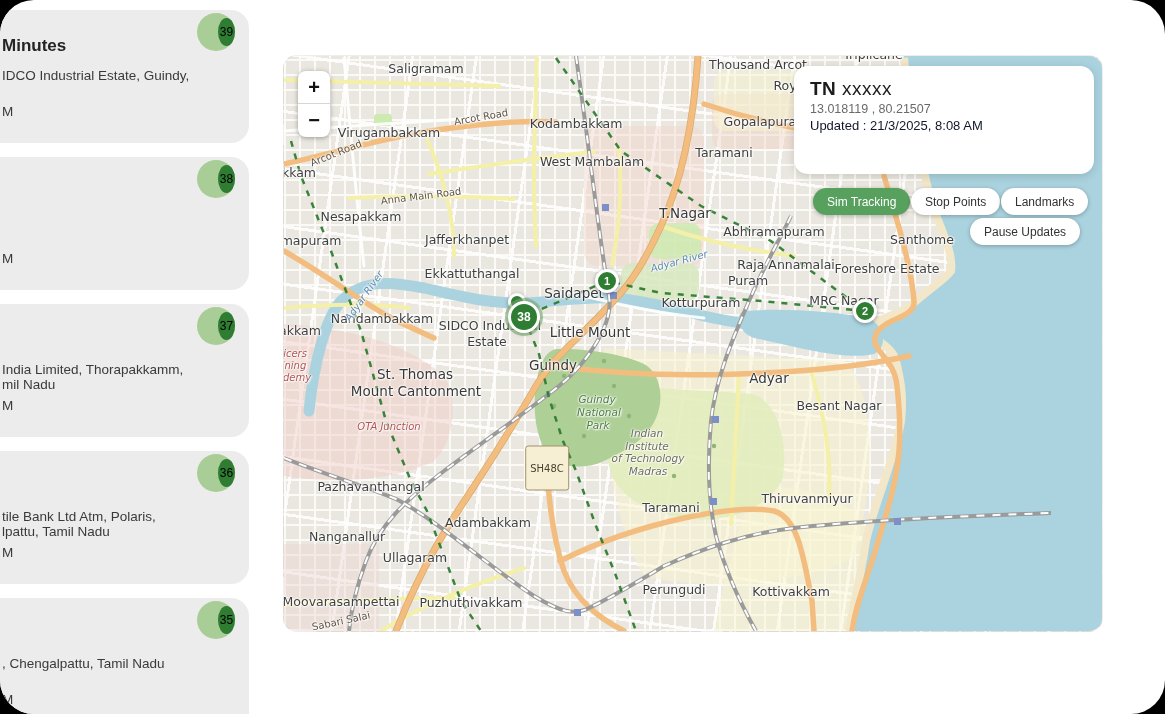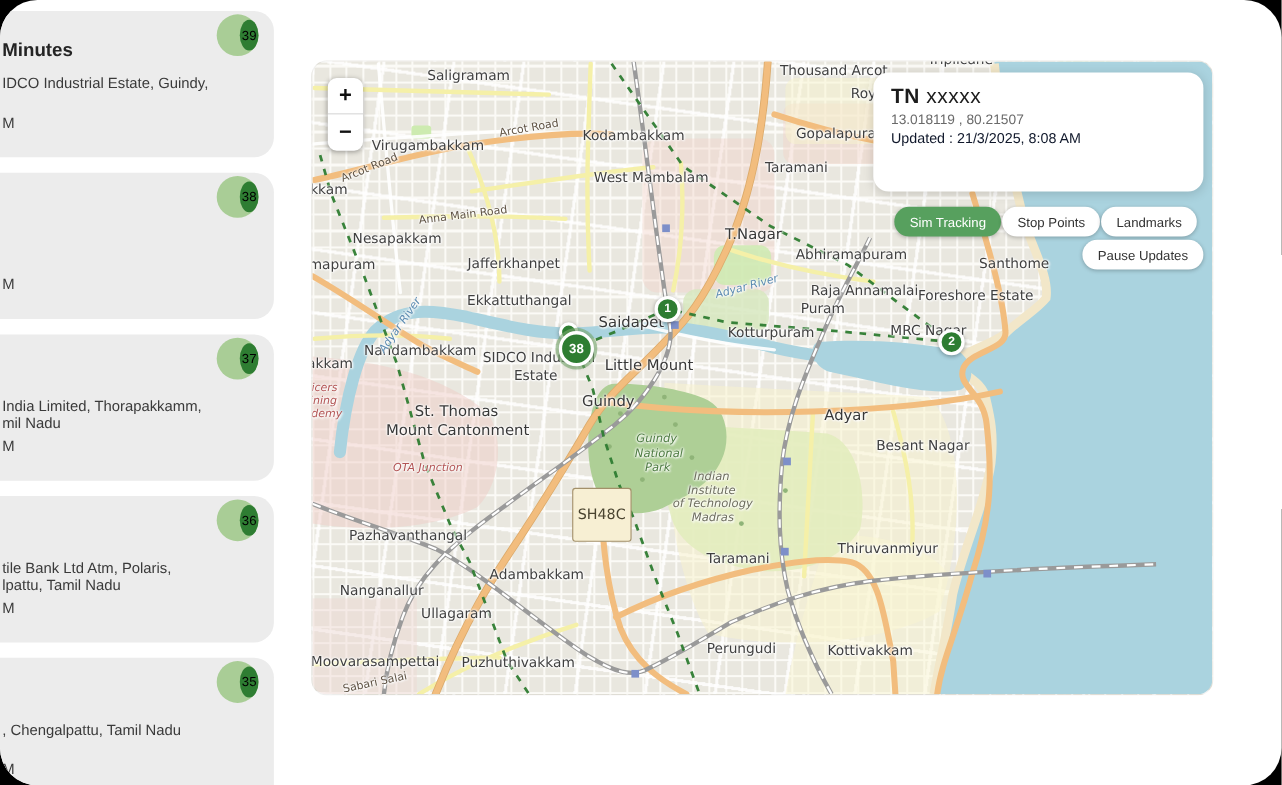--- a/index.html
+++ b/index.html
@@ -36,21 +36,21 @@
   #labels { position:absolute; inset:0; }
   .lbl { position:absolute; white-space:nowrap; font-family:"DejaVu Sans",sans-serif; color:#4a4a4a;
          font-size:11.5px; text-shadow:0 0 2px #fff,0 0 2px #fff,0 0 3px #fff,1px 1px 2px #fff; }
   .lbl.place { font-size:12.5px; color:#3f3f3f; }
   .lbl.big   { font-size:13.5px; color:#383838; }
   .lbl.park  { font-style:italic; color:#4e7c42; font-size:10.5px; }
   .lbl.park2 { font-style:italic; color:#6e6e5e; font-size:10.5px; }
   .lbl.water { font-style:italic; color:#5a8ab0; font-size:10px; }
   .lbl.road  { font-size:10px; color:#5f5344; }
   .lbl.red   { font-style:italic; color:#b25454; font-size:10px; }
-  .lbl.shield{ font-size:13px; color:#49432f; background:#f7efd3; border:1px solid #a3906a;
+  .lbl.shield{ font-size:10px; color:#49432f; background:#f7efd3; border:1px solid #a3906a;
                border-radius:3px; padding:16px 4px; text-shadow:none; }
   .marker { position:absolute; background:#2e7d32; color:#fff; border:3px solid #fff; border-radius:50%;
             display:flex; align-items:center; justify-content:center; font-weight:700; font-size:11px;
             box-shadow:0 1px 4px rgba(0,0,0,.35); box-sizing:border-box; }
   .marker.cluster { font-size:12px; box-shadow:0 0 0 3px rgba(118,168,108,.6), 0 1px 4px rgba(0,0,0,.3); }
   
   #popup { position:absolute; left:510px; top:10px; width:300px; height:108px; background:#fff;
            border-radius:14px; box-shadow:0 2px 10px rgba(0,0,0,.15); padding:12px 16px; box-sizing:border-box; }
   #popup .ttl { font-size:19px; color:#1c1c1c; letter-spacing:.5px; }
   #popup .ttl b { font-weight:700; }
@@ -290,20 +290,20 @@
 
   <div id="popup">
     <div class="ttl"><b>TN</b> <span>xxxxx</span></div>
     <div class="coords">13.018119 , 80.21507</div>
     <div class="upd">Updated : 21/3/2025, 8:08 AM</div>
   </div>
 
   <button class="pill green" style="left:529px; top:132px;">Sim Tracking</button>
   <button class="pill" style="left:627px; top:132px;">Stop Points</button>
   <button class="pill" style="left:717px; top:132px;">Landmarks</button>
-  <button class="pill" style="left:700px; top:162px;">Pause Updates</button>
+  <button class="pill" style="left:686px; top:162px;">Pause Updates</button>
 
   <div id="zoomctl">
     <div>+</div>
     <div>−</div>
   </div>
 
 </div>
 
 </body></html>

